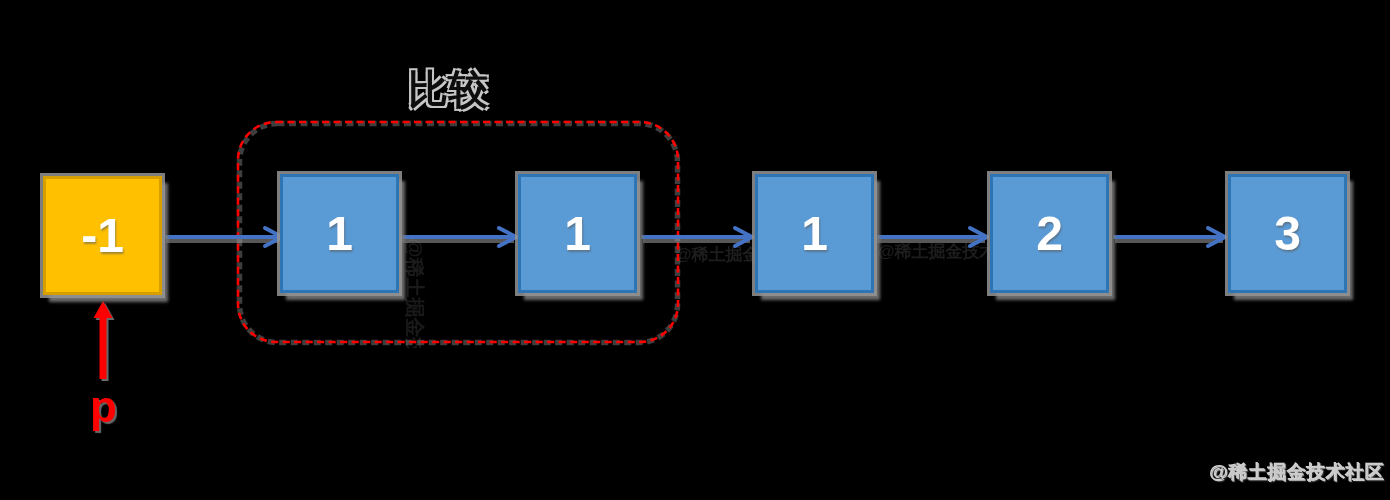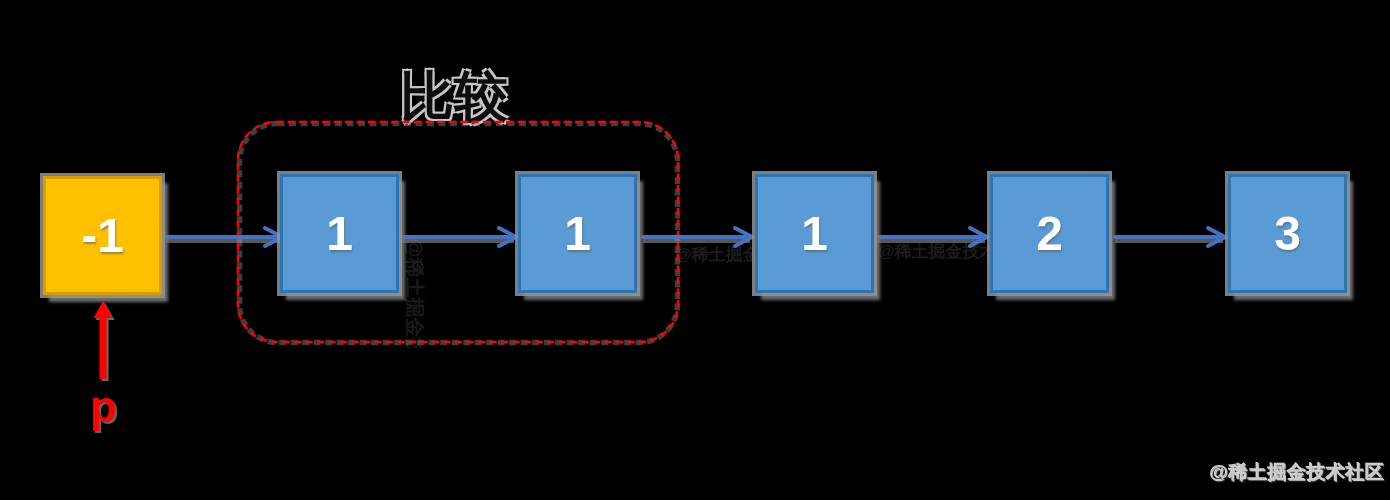--- a/index.html
+++ b/index.html
@@ -46,22 +46,22 @@
   .n-3 { left: 755px; }
   .n-4 { left: 990px; }
   .n-5 { left: 1228px; }
 
   
   .compare-label {
     position: absolute;
     left: 400px;
     top: 68px;
     width: 96px;
-    text-align: right;
-    font-size: 54px;
+    text-align: center;
+    font-size: 40px;
     font-weight: bold;
     color: #0d0d0d;
     line-height: 1.05;
     text-shadow:
       -2px -2px 0 #c6c6c6,
        2px -2px 0 #c6c6c6,
       -2px  2px 0 #c6c6c6,
        2px  2px 0 #c6c6c6;
     white-space: nowrap;
   }

